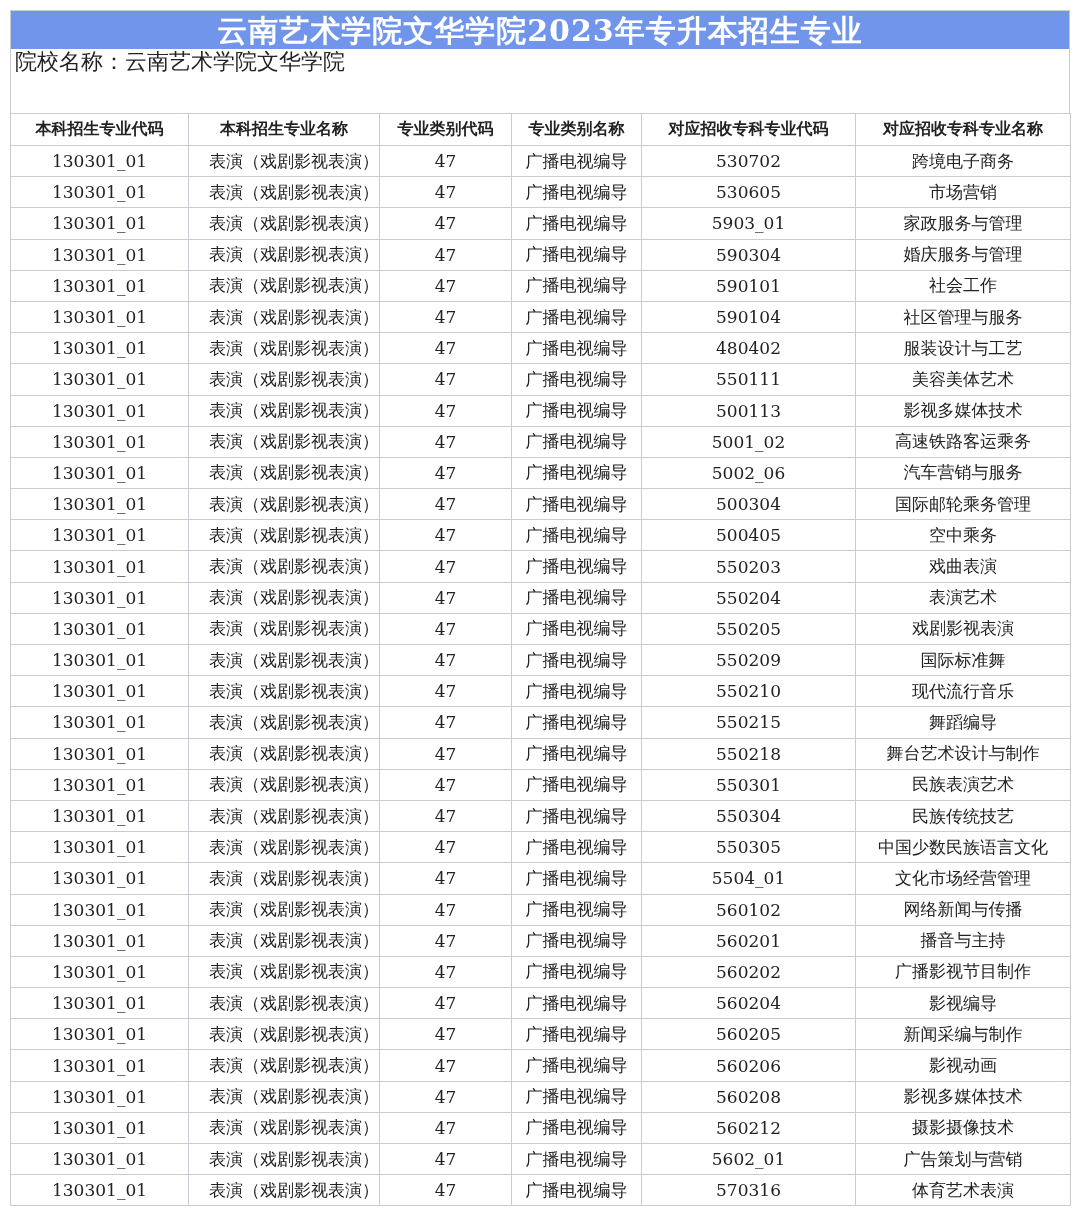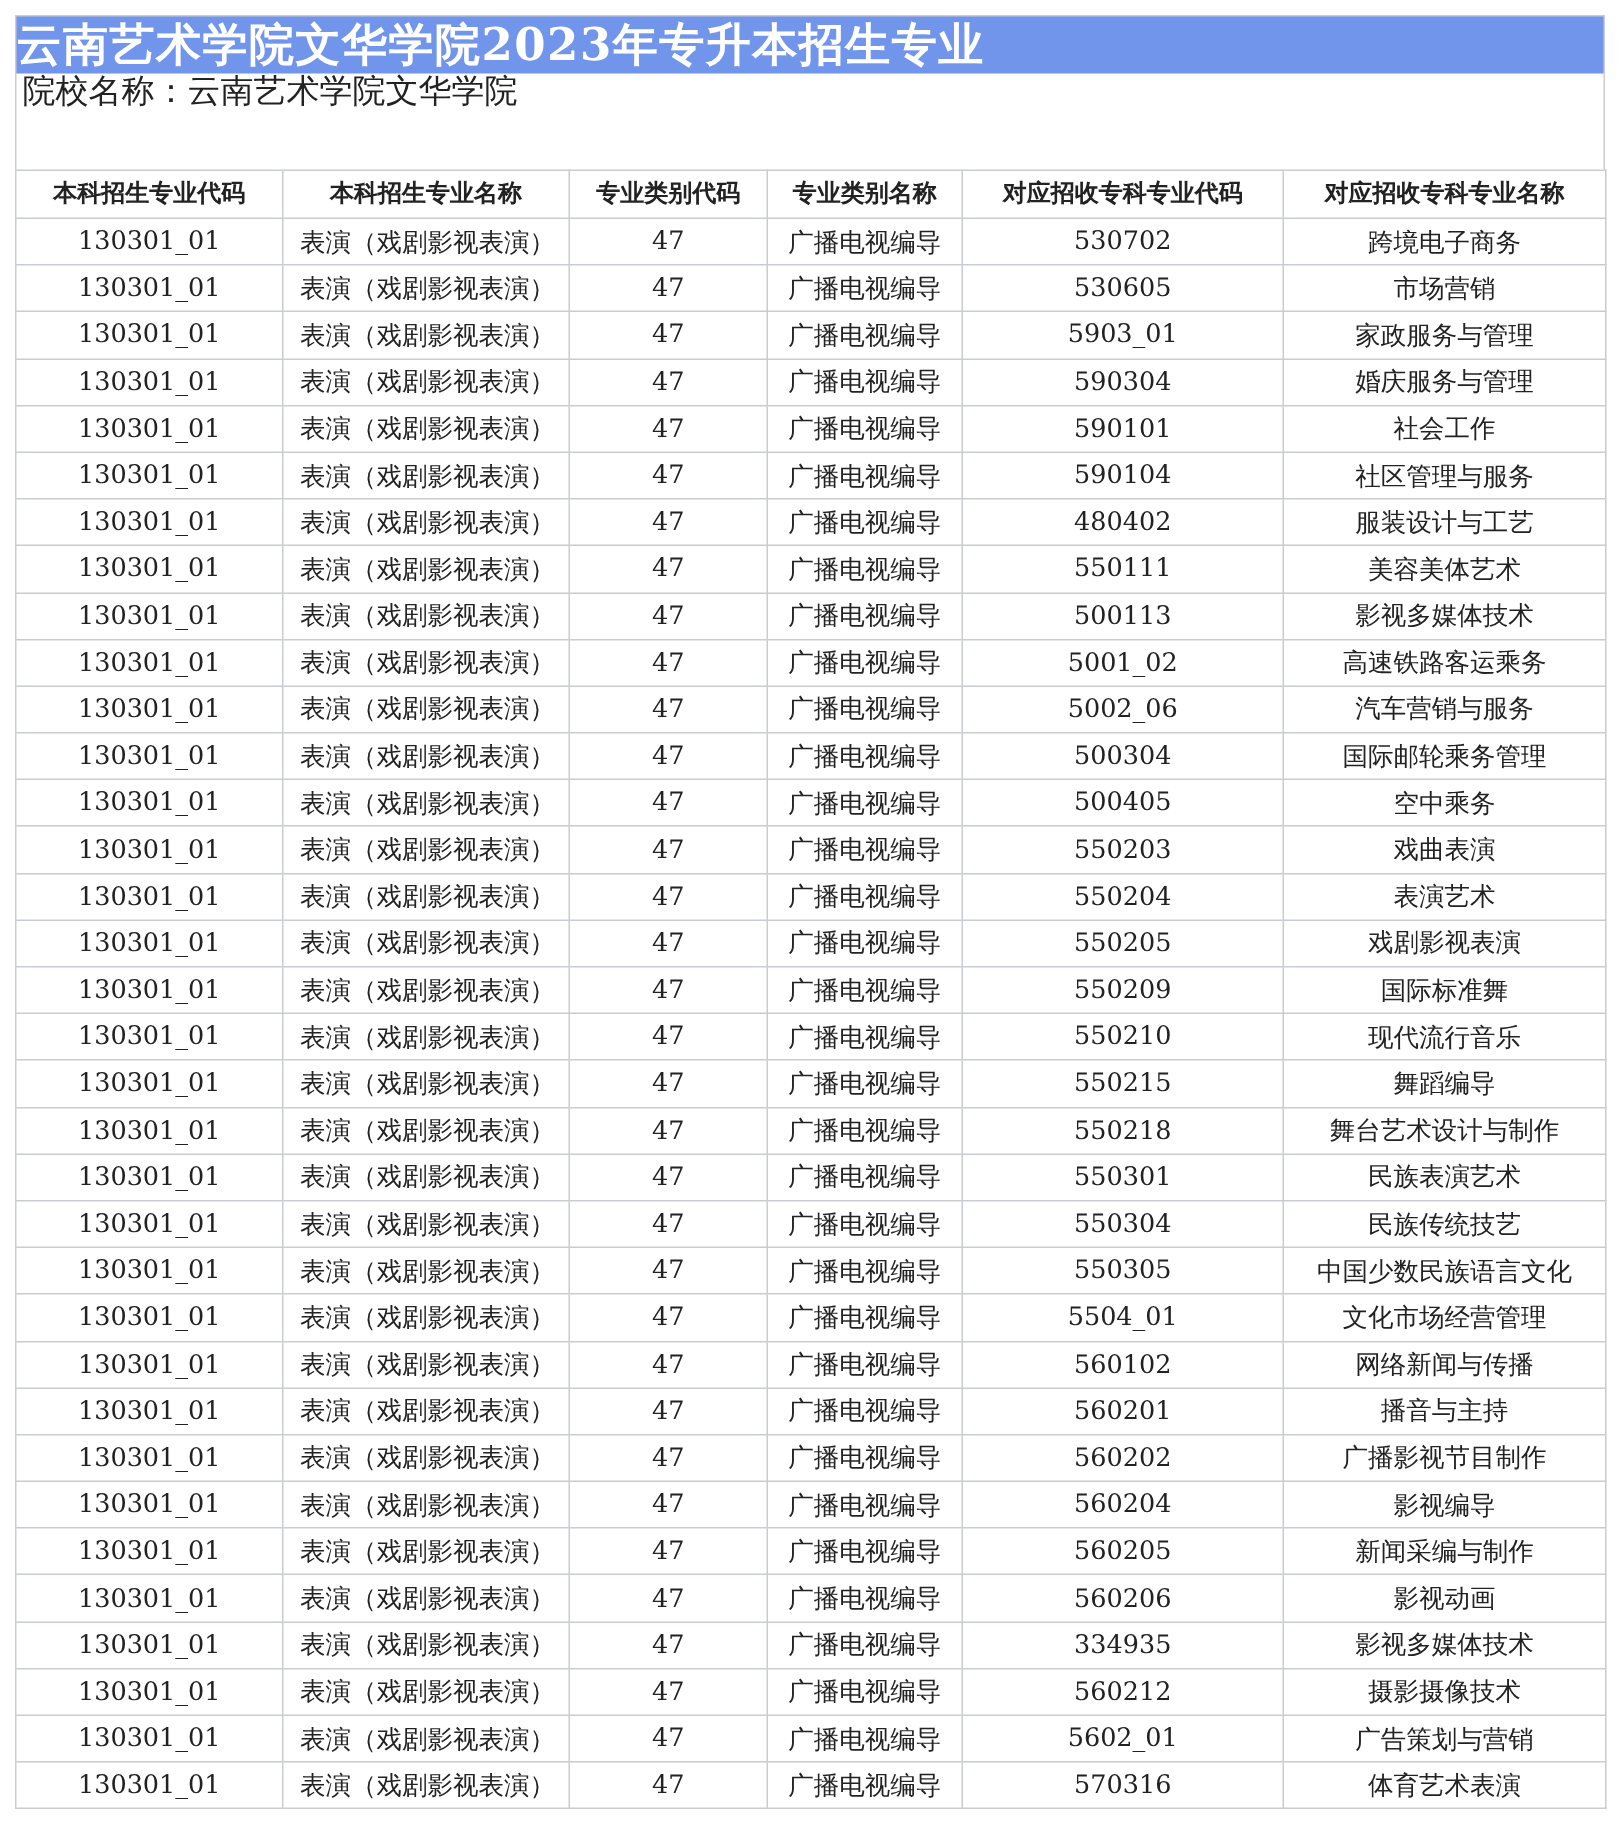--- a/index.html
+++ b/index.html
@@ -1,29 +1,29 @@
 <!DOCTYPE html>
 <html><head>
 <meta charset="utf-8">
 <style>
   html, body { margin: 0; padding: 0; background: #ffffff; }
   body { width: 1080px; height: 1216px; position: relative; overflow: hidden;
          font-family: "DejaVu Serif", "Liberation Serif", serif; color: #222; }
   .sheet { position: absolute; left: 10px; top: 10px; width: 1060px; }
-  .title-bar { height: 39px; background: #7095ea; color: #fff; text-align: left;
+  .title-bar { height: 39px; background: #7095ea; color: #fff; text-align: center;
                font-size: 30px; line-height: 40px; font-weight: bold; letter-spacing: 1px;
                border: 1px solid #c9ccd2; border-bottom: none; box-sizing: border-box; }
   .info { height: 64px; border-left: 1px solid #c9ccd2; border-right: 1px solid #c9ccd2;
           box-sizing: border-box; padding: 2px 0 0 4px; font-size: 22px; line-height: 22px; }
   table { border-collapse: collapse; width: 1060px; table-layout: fixed; }
   th, td { border: 1px solid #c9ccd2; text-align: center; font-size: 17px; padding: 0;
            white-space: nowrap; overflow: hidden; }
   th { height: 31px; font-weight: bold; font-size: 16px; }
   td { height: 30.2px; font-weight: normal; }
-  td.left { text-align: center; padding-left: 2px; }
+  td.left { text-align: right; padding-left: 2px; }
 </style>
 </head>
 <body>
 
 <div class="sheet">
   <div class="title-bar">云南艺术学院文华学院2023年专升本招生专业</div>
   <div class="info">
     <div>
       <span>院校名称：</span><span>云南艺术学院文华学院</span>
     </div>
@@ -286,21 +286,21 @@
           <td>47</td>
           <td>广播电视编导</td>
           <td>560206</td>
           <td>影视动画</td>
         </tr>
         <tr>
           <td>130301_01</td>
           <td class="left">表演（戏剧影视表演）</td>
           <td>47</td>
           <td>广播电视编导</td>
-          <td>334935</td>
+          <td>560208</td>
           <td>影视多媒体技术</td>
         </tr>
         <tr>
           <td>130301_01</td>
           <td class="left">表演（戏剧影视表演）</td>
           <td>47</td>
           <td>广播电视编导</td>
           <td>560212</td>
           <td>摄影摄像技术</td>
         </tr>

